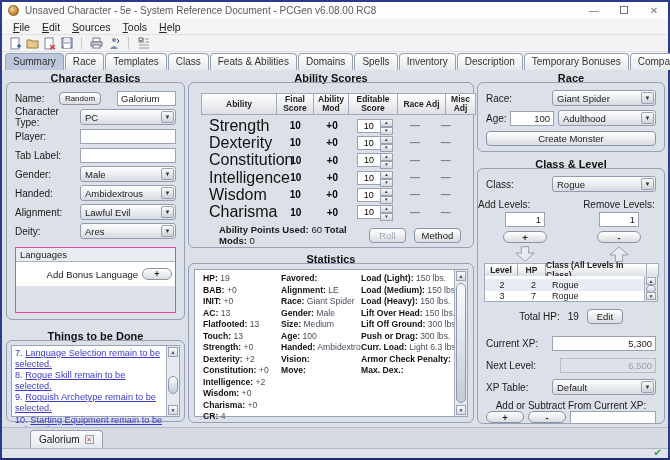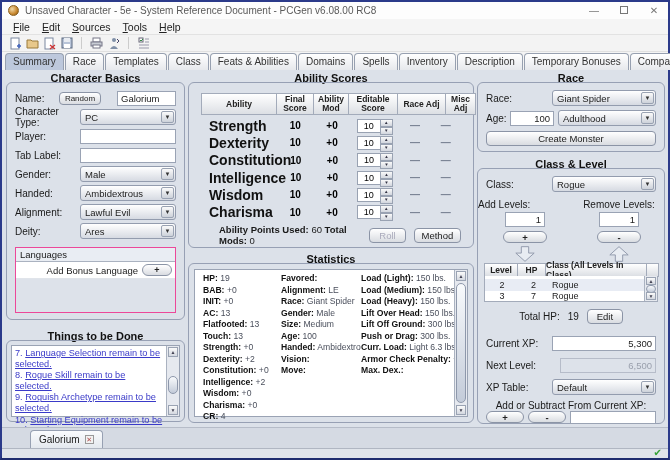--- a/index.html
+++ b/index.html
@@ -65,21 +65,21 @@
   .vs-up { top:1px; } .vs-down { bottom:1px; }
   .vs-thumb { position:absolute; left:1px; right:1px; border-radius:6px;
               background:linear-gradient(#f8fafc,#c3cbd9); border:1px solid #8e98ab; }
 
   
   .ab-hdr { display:flex; position:absolute; left:12px; top:10px; height:22px; }
   .ab-hcell { background:linear-gradient(#ffffff,#dcdfe4); border:1px solid #a3abba; margin-right:-1px;
               font-size:8.5px; font-weight:bold; color:#222; display:flex; align-items:center; justify-content:center;
               text-align:center; line-height:1.05; }
   .ab-row { display:flex; align-items:center; height:17.3px; }
-  .ab-name { width:76px; font-size:14px; font-weight:bold; color:#111; padding-left:8px; }
+  .ab-name { width:76px; font-size:16px; font-weight:normal; color:#111; padding-left:8px; }
   .ab-num { width:38px; text-align:center; font-size:10px; font-weight:bold; }
   .ab-mod { width:36px; text-align:center; font-size:10px; font-weight:bold; }
   .ab-edit { width:50px; display:flex; justify-content:center; }
   .ab-dash { width:31px; text-align:center; font-size:10px; color:#7a8294; font-weight:bold; }
   .spinner { display:flex; height:14px; }
   .spin-val { width:24px; background:#fff; border:1px solid #99a2b2; font-size:9px; text-align:center; line-height:12px; }
   .spin-btns { display:flex; flex-direction:column; width:12px; }
   .spin-btns span { flex:1; background:linear-gradient(#fafafa,#d2d6de); border:1px solid #99a2b2; margin-left:-1px;
                     font-size:4.5px; color:#334; text-align:center; line-height:6px; }
 
@@ -259,21 +259,21 @@
         <div class="combo" style="width:96px;">
           <span>Ares</span>
           <span class="carrow">▼</span>
         </div>
       </div>
 
       <div style="position:absolute;left:8px;right:8px;top:164px;height:66px;border:1px solid #ec4899;background:#dde2ea;">
         <div style="height:14px;background:#e9edf3;border-bottom:1px solid #aab2c0;display:flex;align-items:center;padding-left:4px;">
           <span class="lbl" style="font-size:9.5px;">Languages</span>
         </div>
-        <div style="height:17px;background:#fff;display:flex;align-items:center;justify-content:flex-end;gap:4px;padding:4px 3px;border-bottom:1px solid #e0e4ea;">
+        <div style="height:17px;background:#fff;display:flex;align-items:center;justify-content:flex-end;gap:4px;padding:12px 3px;border-bottom:1px solid #e0e4ea;">
           <span class="lbl" style="font-size:9.5px;">Add Bonus Language</span>
           <button class="btn pill" style="width:30px;height:12px;font-size:9px;">+</button>
         </div>
       </div>
     </div>
 
     <div class="sec-title" style="left:4px;top:260px;width:179px;">Things to be Done</div>
     <div class="panel" style="left:4px;top:270px;width:179px;height:82px;">
       <div style="position:absolute;left:4px;top:4px;right:4px;bottom:4px;background:#fff;border:1px solid #9aa3b4;">
         <div style="position:absolute;left:3px;top:2px;right:16px;">

